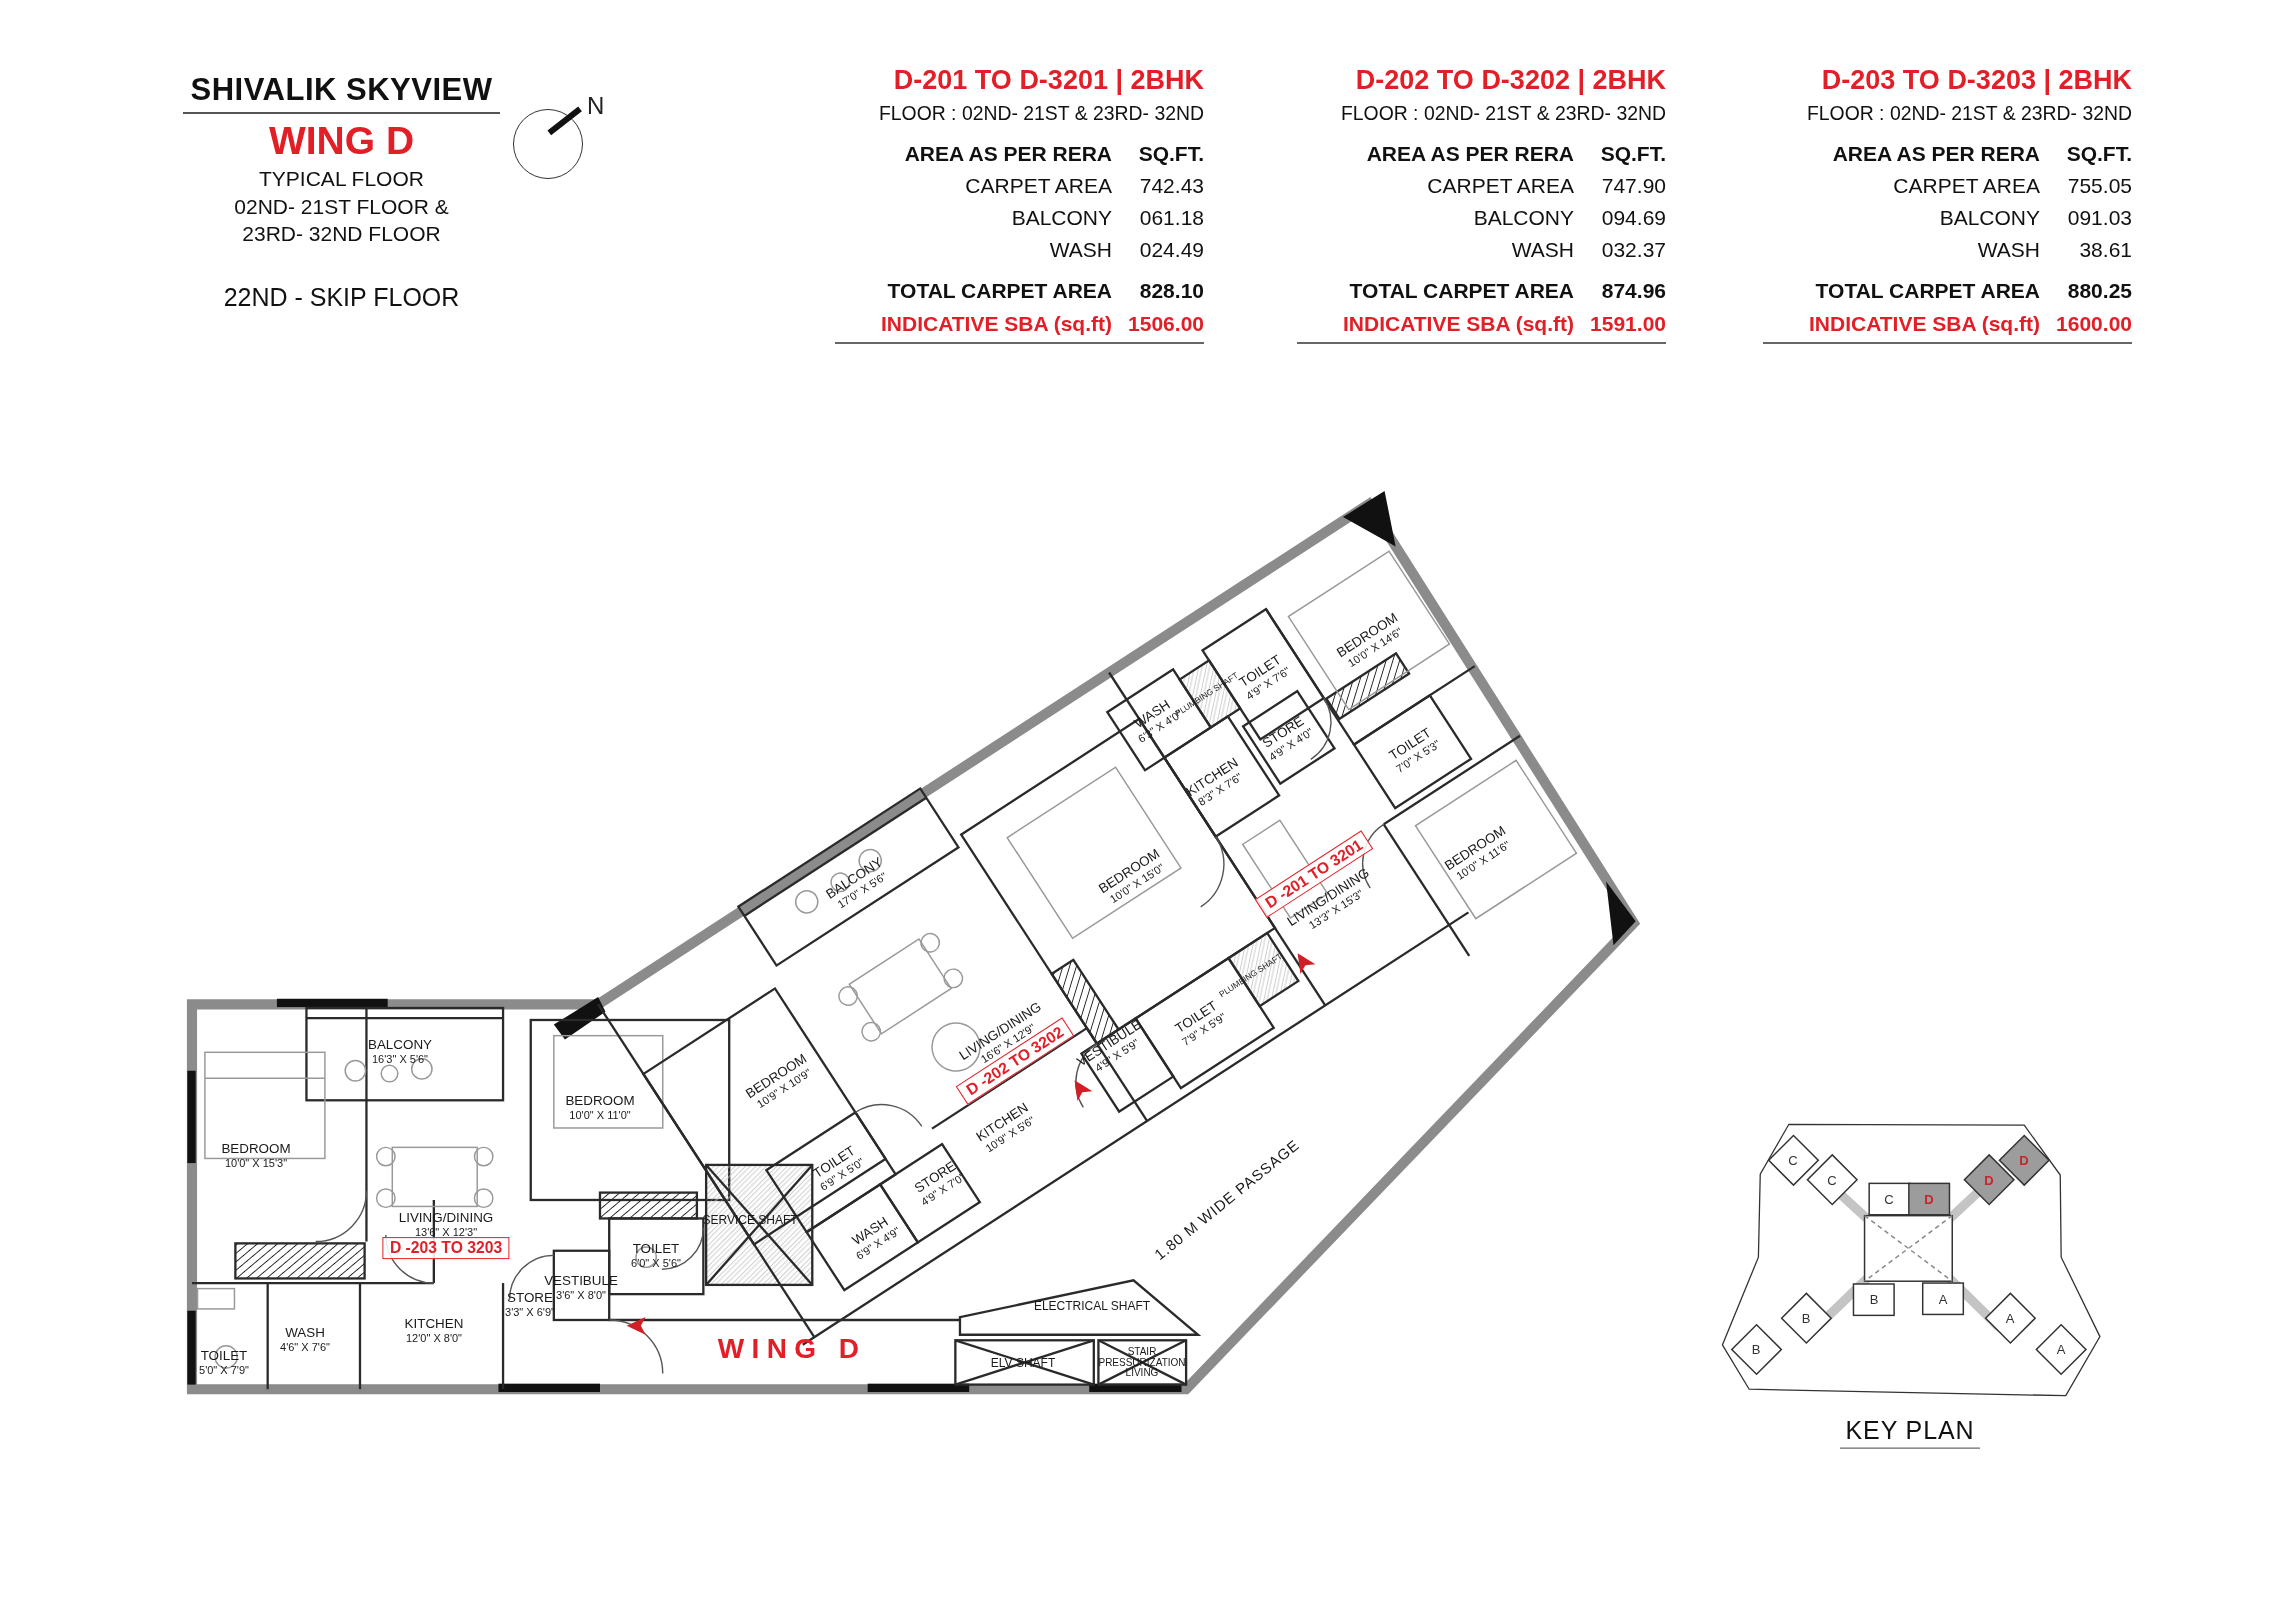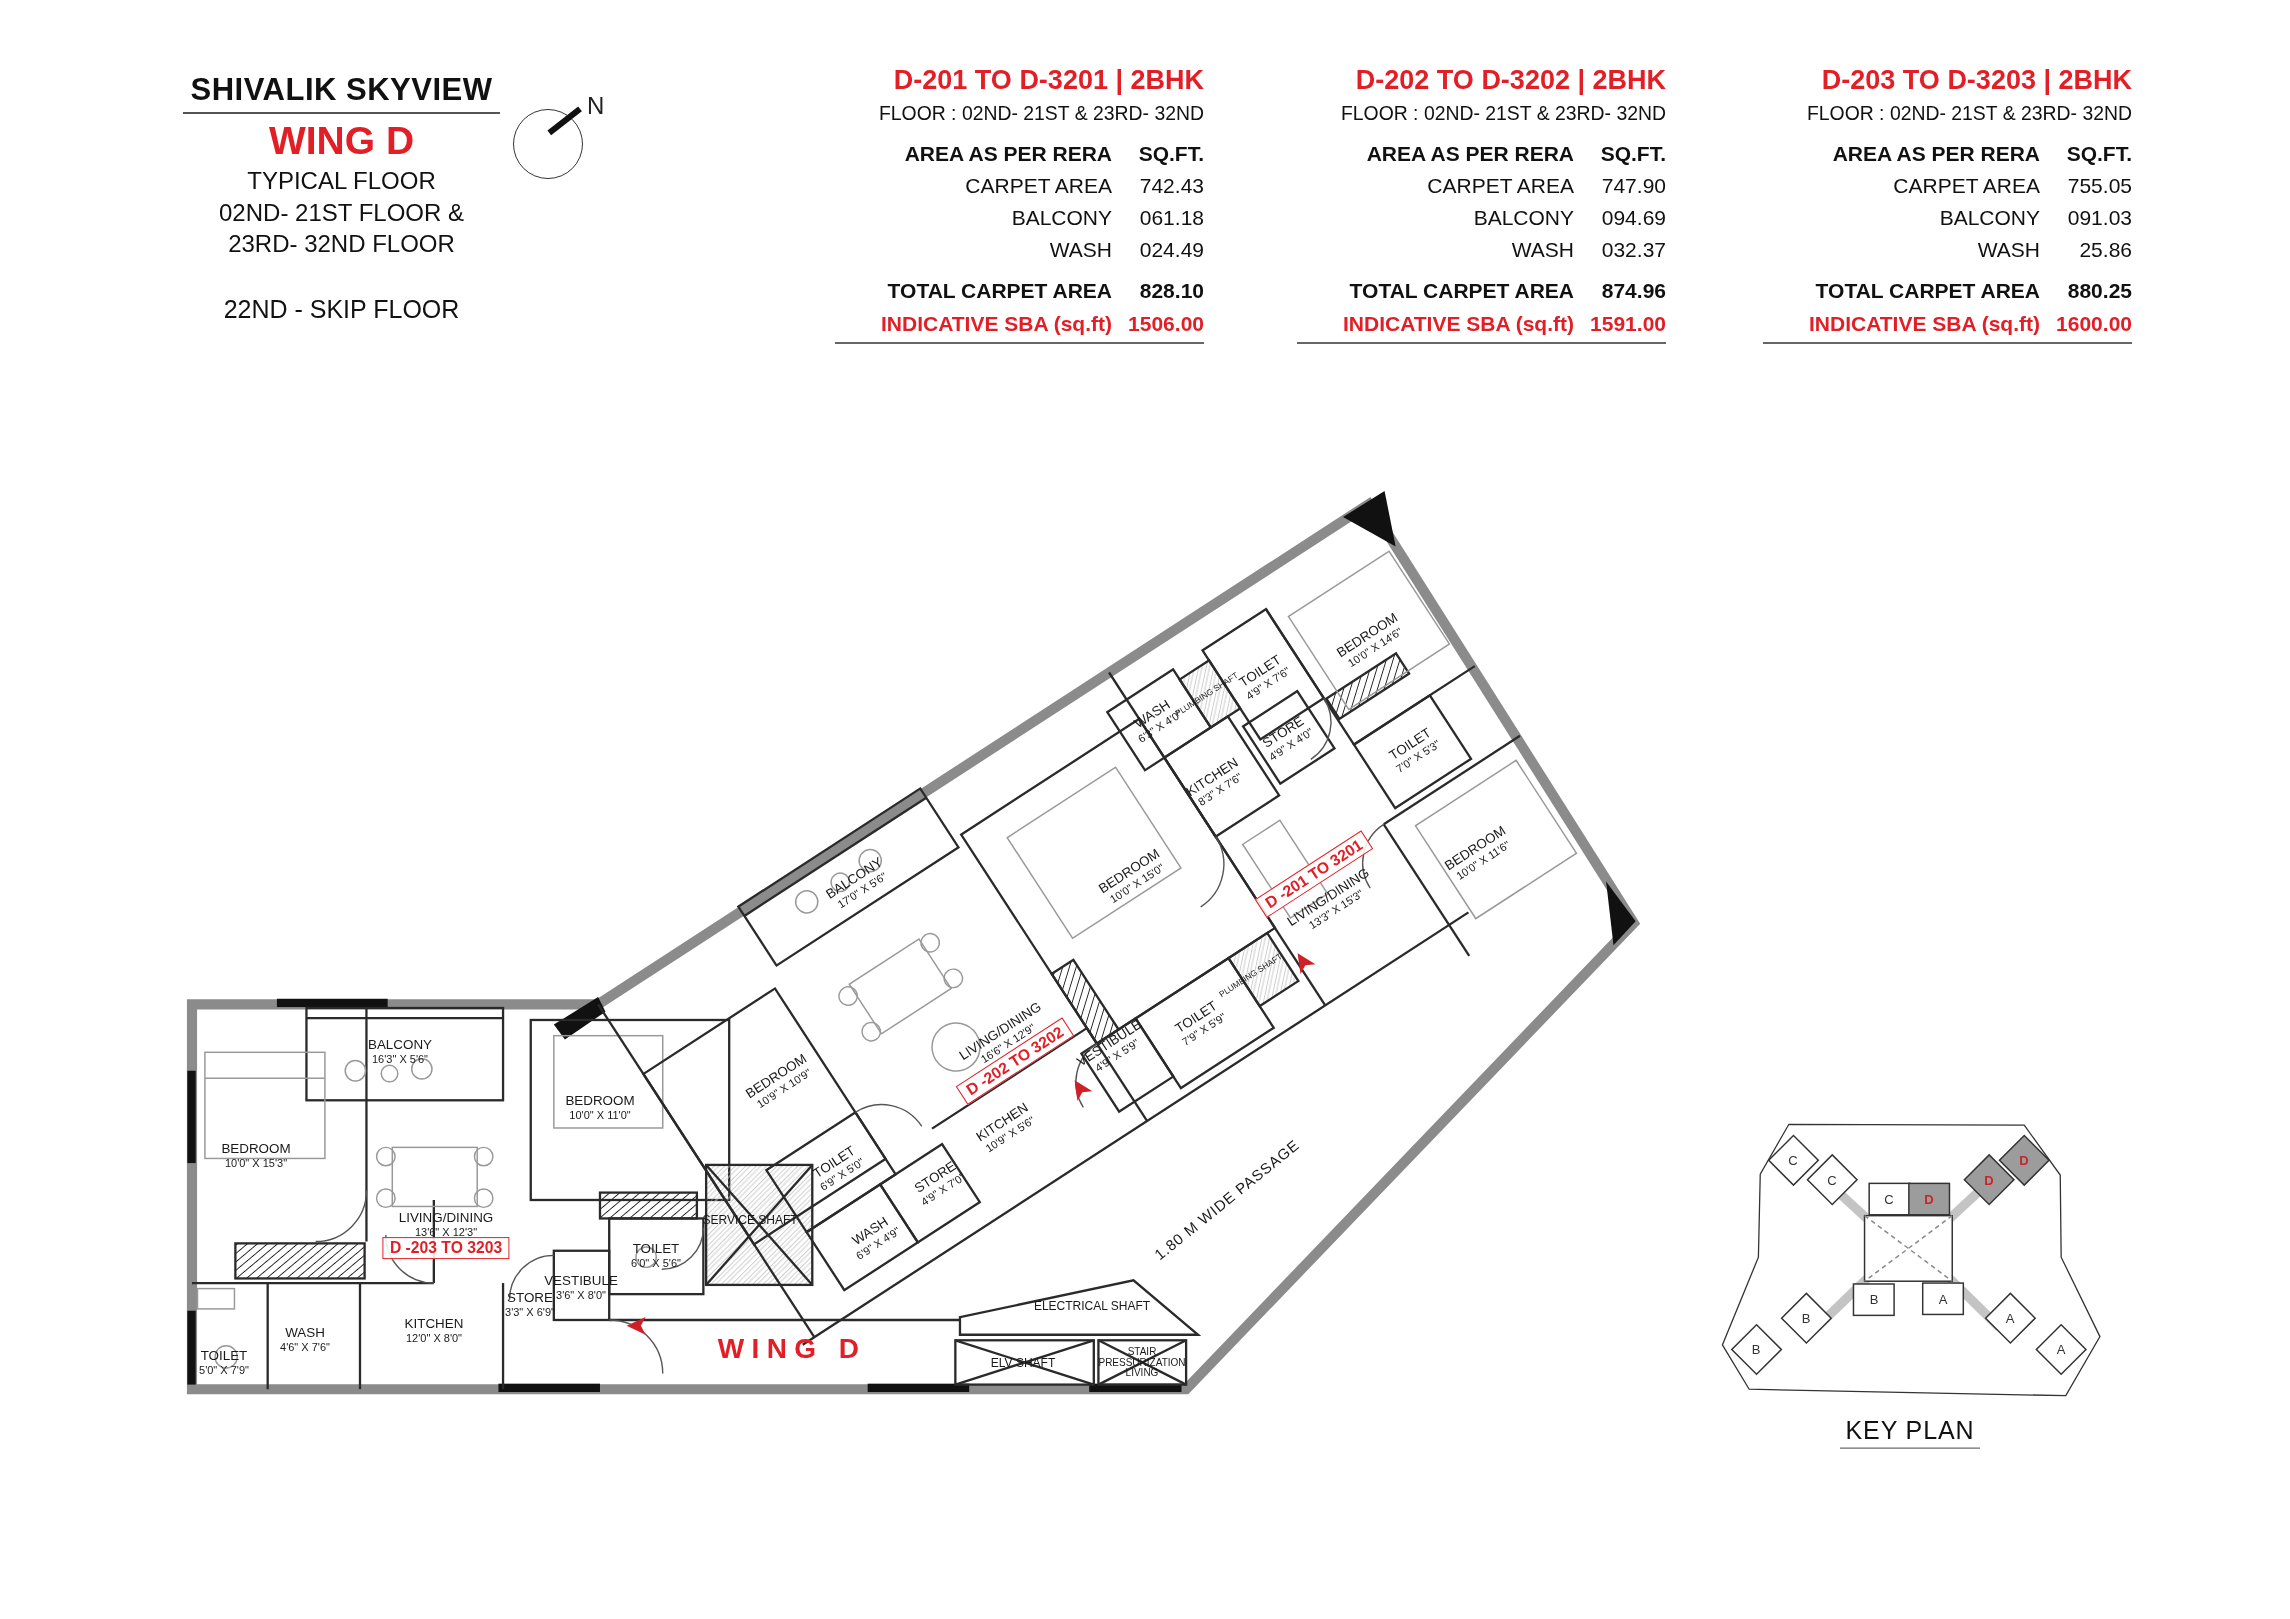--- a/index.html
+++ b/index.html
@@ -2,21 +2,21 @@
 <html style="font-size:14.8px"><head>
 <meta charset="utf-8">
 <style>
   html,body{margin:0;padding:0;background:#fff;}
   body{width:2291px;height:1620px;position:relative;font-family:"Liberation Sans",sans-serif;color:#111;overflow:hidden;}
   .abs{position:absolute;}
   
   #title-block{left:143px;top:72px;width:397px;text-align:center;}
   .t-project{font-size:31px;font-weight:bold;letter-spacing:0.5px;display:inline-block;border-bottom:2.8px solid #555;padding:0 7.4px 3.7px 7.4px;}
   .t-wing{font-size:39px;font-weight:bold;color:#e21f26;margin-top:5.5px;}
-  .t-line{font-size:24px;margin-top:3.7px;}
+  .t-line{font-size:21px;margin-top:3.7px;}
   .t-skip{font-size:25px;margin-top:37px;}
   
   #compass{left:506px;top:92px;width:129px;height:111px;}
   #compass .circ{position:absolute;left:7.4px;top:16.6px;width:68px;height:68px;border:1.8px solid #333;border-radius:50%;}
   #compass .needle{position:absolute;left:39px;top:26px;width:39px;height:5.5px;background:#111;transform:rotate(-38deg);}
   #compass .n{position:absolute;left:81px;top:0px;font-size:24px;color:#222;}
   
   .unit-table{width:369px;text-align:right;}
   .ut-title{font-size:27px;font-weight:bold;color:#e21f26;margin-bottom:5.5px;}
   .ut-floor{font-size:19.4px;margin-bottom:0;color:#111;}
@@ -292,21 +292,21 @@
   <div class="ut-row">
       <span class="l">CARPET AREA</span>
       <span class="v">755.05</span>
     </div>
   <div class="ut-row">
       <span class="l">BALCONY</span>
       <span class="v">091.03</span>
     </div>
   <div class="ut-row">
       <span class="l">WASH</span>
-      <span class="v">25.86</span>
+      <span class="v">38.61</span>
     </div>
   <div class="ut-row ut-total">
       <span class="l">TOTAL CARPET AREA</span>
       <span class="v">880.25</span>
     </div>
   <div class="ut-row ut-sba">
       <span class="l">INDICATIVE SBA (sq.ft)</span>
       <span class="v">1600.00</span>
     </div>
 </div>

